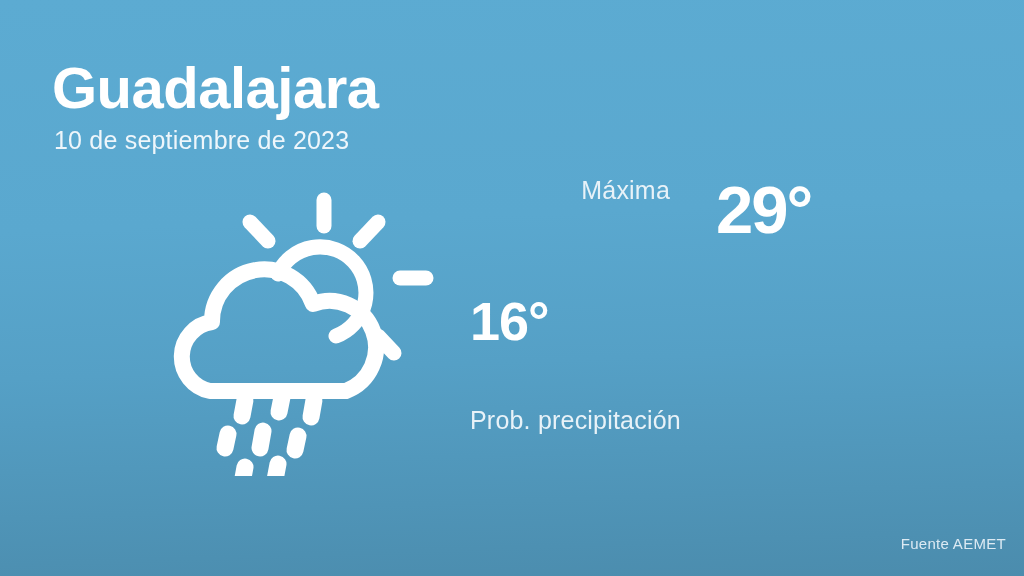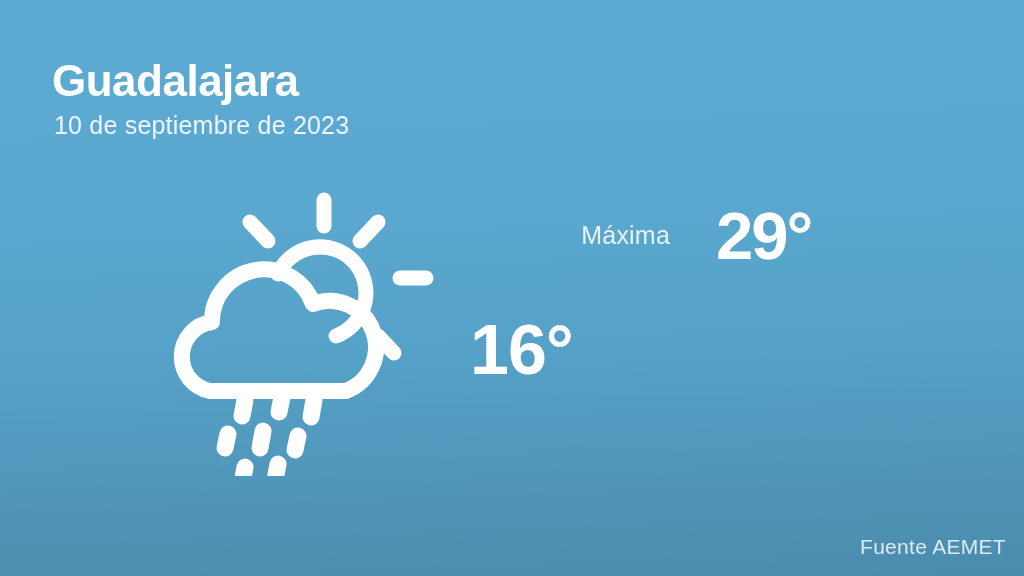--- a/index.html
+++ b/index.html
@@ -24,21 +24,21 @@
 
   
   .header {
     position: absolute;
     left: 52px;
     top: 58px;
     width: 520px;
   }
   .city-name {
     margin: 0;
-    font-size: 44px;
+    font-size: 58px;
     font-weight: bold;
     line-height: 1.05;
     color: #ffffff;
     letter-spacing: -0.5px;
     white-space: nowrap;
   }
   .date-line {
     margin: 8px 0 16px 2px;
     font-size: 25px;
     font-weight: normal;
@@ -64,21 +64,21 @@
 
   
   .data-panel {
     position: absolute;
     left: 470px;
     top: 176px;
     width: 470px;
   }
   .data-row {
     display: flex;
-    align-items: center;
+    align-items: flex-start;
     width: 100%;
   }
   .row-max   { height: 118px; }
   .row-min   { height: 112px; }
   .row-precip{ height: 96px; }
 
   .data-label {
     flex: 0 0 200px;
     text-align: right;
     padding-right: 46px;
@@ -90,29 +90,29 @@
   }
   .data-value {
     flex: 1 1 auto;
     text-align: left;
     color: #ffffff;
     font-weight: bold;
     white-space: nowrap;
     line-height: 1;
   }
   .value-max    { font-size: 67px; letter-spacing: -2px; }
-  .value-min    { font-size: 70px; letter-spacing: -1px; }
+  .value-min    { font-size: 54px; letter-spacing: -1px; }
   .value-precip { font-size: 48px; letter-spacing: -0.5px; }
 
   
   .source-note {
     position: absolute;
     right: 18px;
-    bottom: 17px;
-    font-size: 21px;
+    bottom: 24px;
+    font-size: 15px;
     color: #dceaf3;
     letter-spacing: 0.3px;
     white-space: nowrap;
   }
 </style>
 </head>
 <body>
 
 <div id="weather-card">
 
@@ -159,19 +159,20 @@
     <div class="data-row row-max">
       <div class="data-label">Máxima</div>
       <div class="data-value value-max">29°</div>
     </div>
 
     <div class="data-row row-min">
       <div class="data-value value-min">16°</div>
     </div>
 
     <div class="data-row row-precip">
+      <div class="data-label">Prob. precipitación</div>
     </div>
 
   </div>
 
   <div class="source-note">Fuente AEMET</div>
 
 </div>
 
 </body></html>

